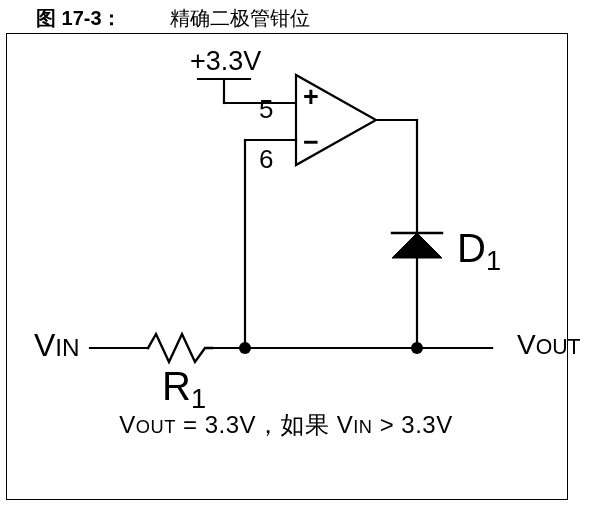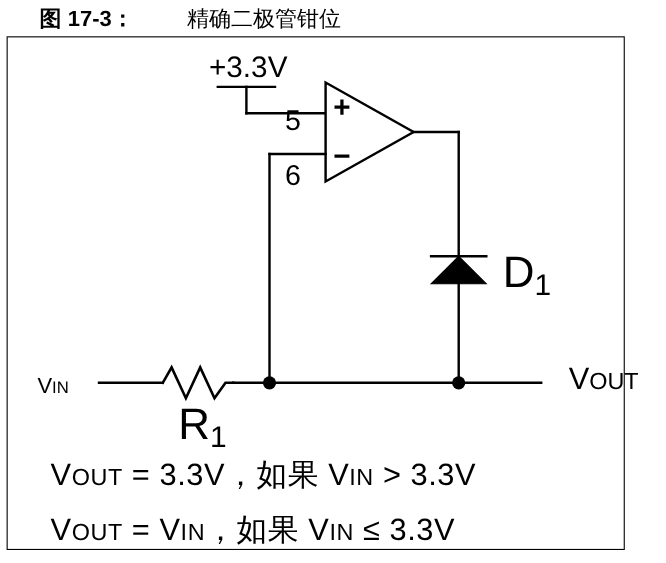--- a/index.html
+++ b/index.html
@@ -106,22 +106,22 @@
     font-size: 40px;
     margin-top: 16px;
   }
   .r1-label {
     left: 162px;
     top: 366px;
     font-size: 40px;
   }
   .vin-label {
     left: 34px;
-    top: 341px;
-    font-size: 20px;
+    top: 329px;
+    font-size: 32px;
   }
   .vout-label {
     left: 497px;
     top: 331px;
     font-size: 28px;
     margin-left: 20px;
   }
   .sub {
     font-size: 0.68em;
     vertical-align: -0.28em;
@@ -130,24 +130,25 @@
     font-size: 0.76em;
   }
   
   .equations {
     position: absolute;
     left: 46px;
     top: 408px;
     width: 480px;
   }
   .eq {
-    font-size: 28px;
-    line-height: 48px;
+    font-size: 24px;
+    line-height: 34px;
     white-space: nowrap;
     letter-spacing: 0.5px;
+    text-align: center;
   }
 </style>
 </head>
 <body>
 
 <div id="page">
 
   <div class="heading">
     <span class="fig-label">图 17-3：</span>
     <span class="fig-title">精确二极管钳位</span>
@@ -199,18 +200,15 @@
   <span class="lbl r1-label"><span>R</span><span class="sub">1</span></span>
 
   <span class="lbl vin-label"><span>V</span><span class="sc">IN</span></span>
 
   <span class="lbl vout-label"><span>V</span><span class="sc">OUT</span></span>
 
   <div class="equations">
     <div class="eq">
       <span>V</span><span class="sc">OUT</span><span> = 3.3V，如果 </span><span>V</span><span class="sc">IN</span><span> &gt; 3.3V</span>
     </div>
-    <div class="eq">
-      <span>V</span><span class="sc">OUT</span><span> = </span><span>V</span><span class="sc">IN</span><span>，如果 </span><span>V</span><span class="sc">IN</span><span> ≤ 3.3V</span>
-    </div>
   </div>
 
 </div>
 
 </body></html>

